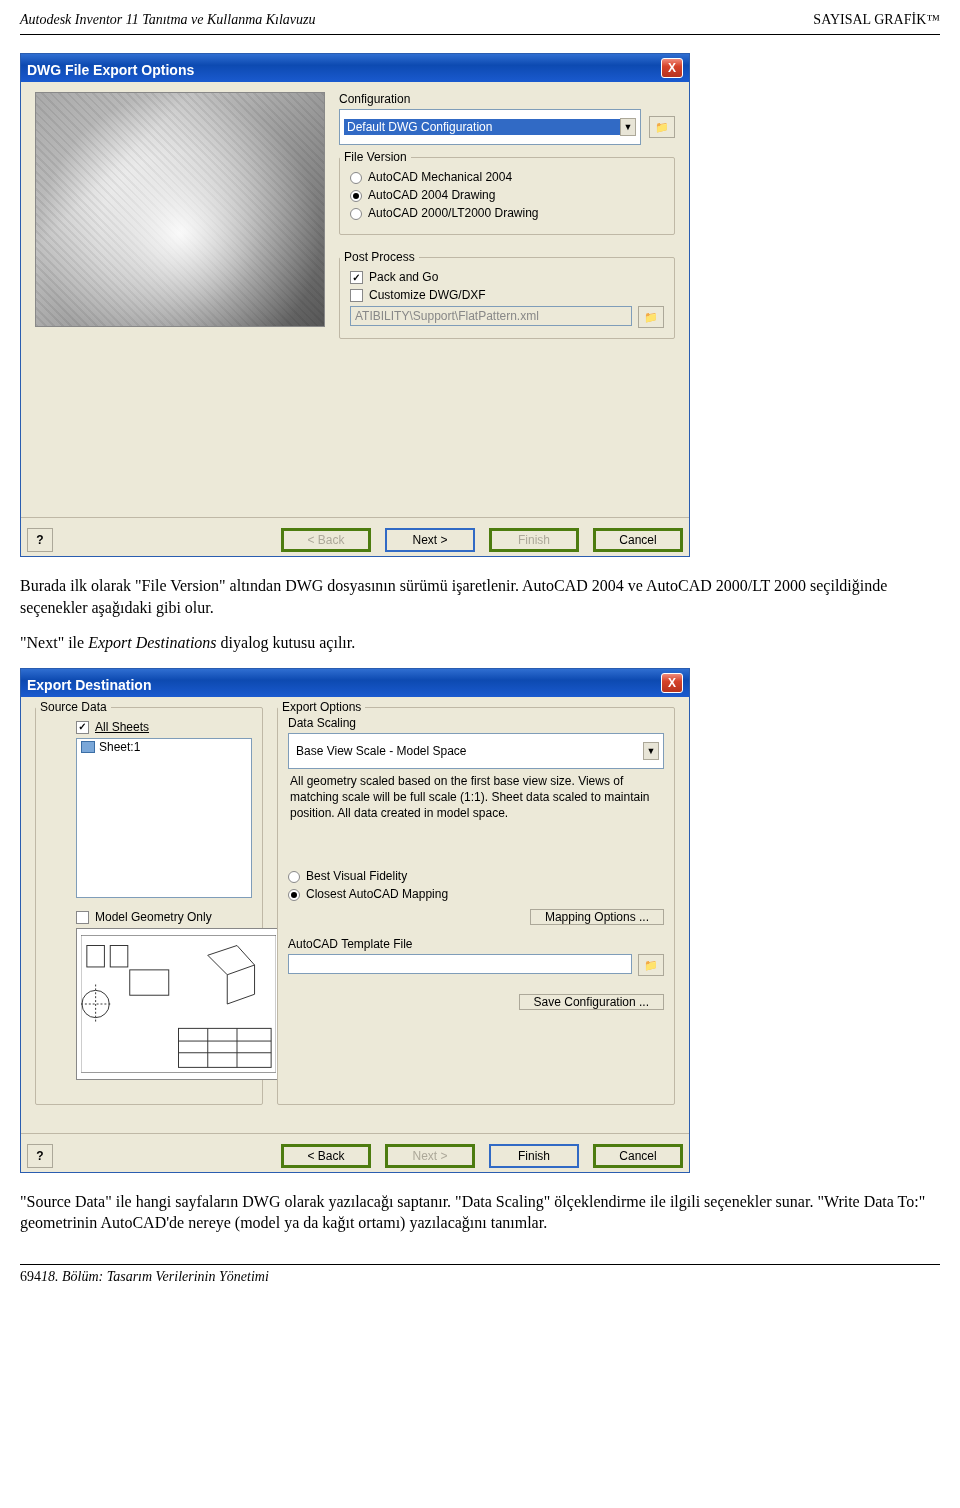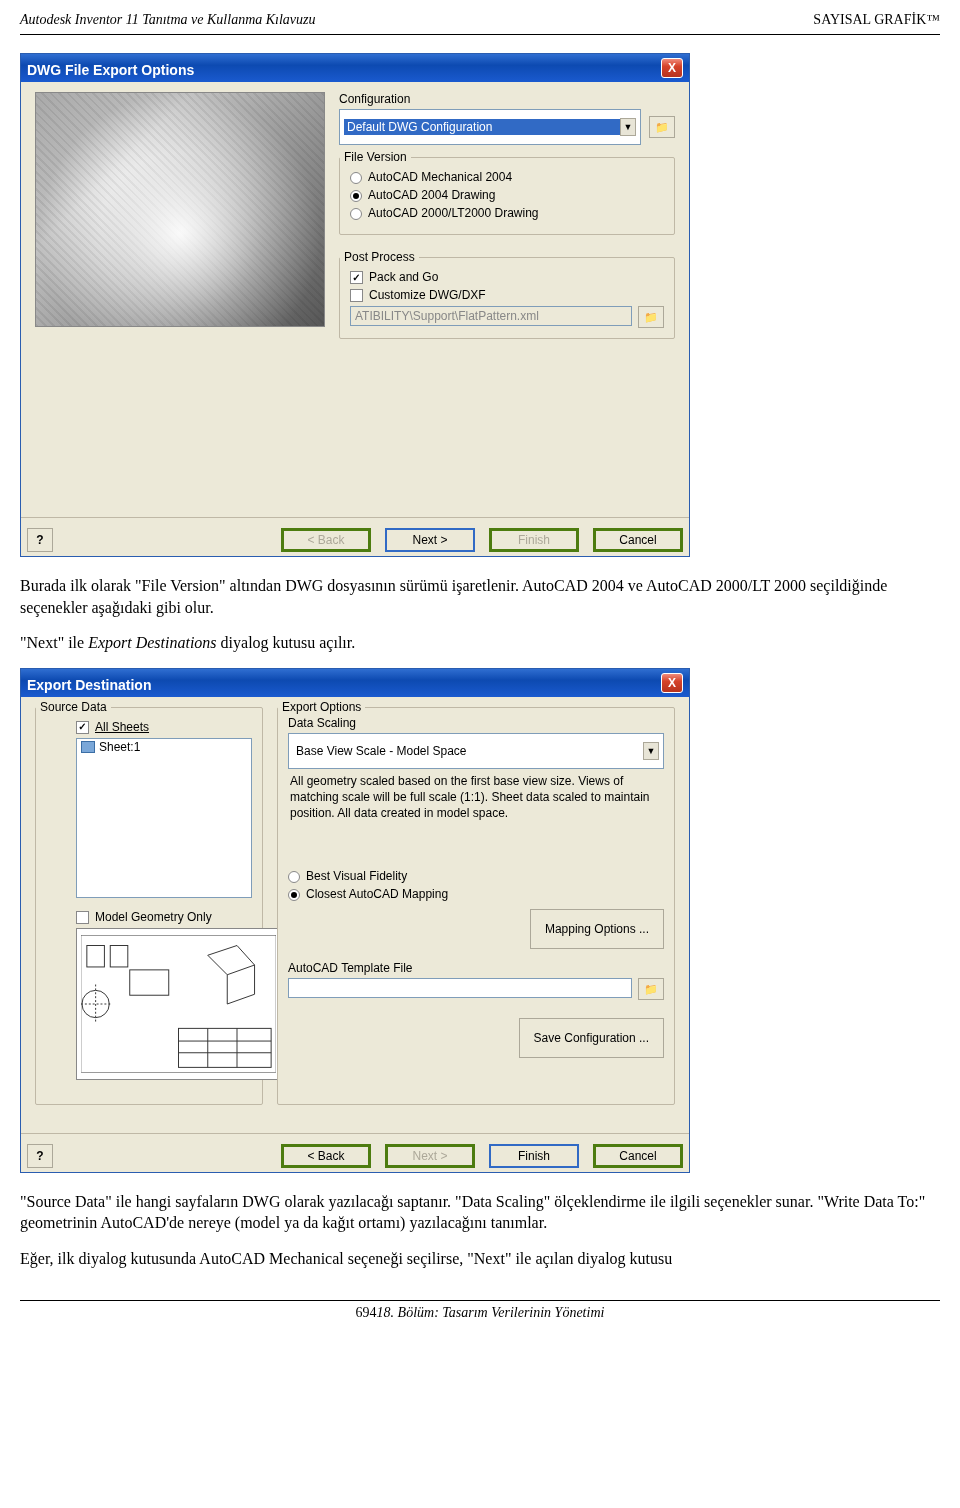--- a/index.html
+++ b/index.html
@@ -197,28 +197,28 @@
   .wire-preview {
     width: 205px; height: 152px;
     border: 1px solid #888;
     background: #fff;
     padding: 4px;
   }
   .wire-preview svg { width: 100%; height: 100%; }
 
   .row-end { display: flex; justify-content: flex-end; margin-top: 8px; }
   .wide-btn {
-    height: 40px; padding: 0 14px;
+    height: 16px; padding: 0 14px;
     border: 1px solid #aca899; background: #ece9d8;
     display: inline-flex; align-items: center; justify-content: center;
     font-size: 12px; cursor: pointer;
   }
 
   .footer-row {
-    display: flex; justify-content: center;
+    display: flex; justify-content: flex-start;
     font-family: Georgia, "Times New Roman", serif;
     font-size: 14px;
     font-style: italic;
   }
   .footer-row .pnum { font-style: normal; }
 </style>
 </head>
 <body>
 
 <div class="page">
@@ -401,20 +401,19 @@
       </div>
       <div class="spacer"></div>
       <div class="wiz-btn">&lt; Back</div>
       <div class="wiz-btn disabled">Next &gt;</div>
       <div class="wiz-btn default">Finish</div>
       <div class="wiz-btn">Cancel</div>
     </div>
   </div>
 
   <p class="para">"Source Data" ile hangi sayfaların DWG olarak yazılacağı saptanır. "Data Scaling" ölçeklendirme ile ilgili seçenekler sunar. "Write Data To:" geometrinin AutoCAD'de nereye (model ya da kağıt ortamı) yazılacağını tanımlar.</p>
-  <p class="para">Eğer, ilk diyalog kutusunda AutoCAD Mechanical seçeneği seçilirse, "Next" ile açılan diyalog kutusu</p>
 
   <hr class="bottom">
   <div class="footer-row">
     <div class="pnum">694</div>
     <div>18. Bölüm: Tasarım Verilerinin Yönetimi</div>
   </div>
 </div>
 
 </body></html>

